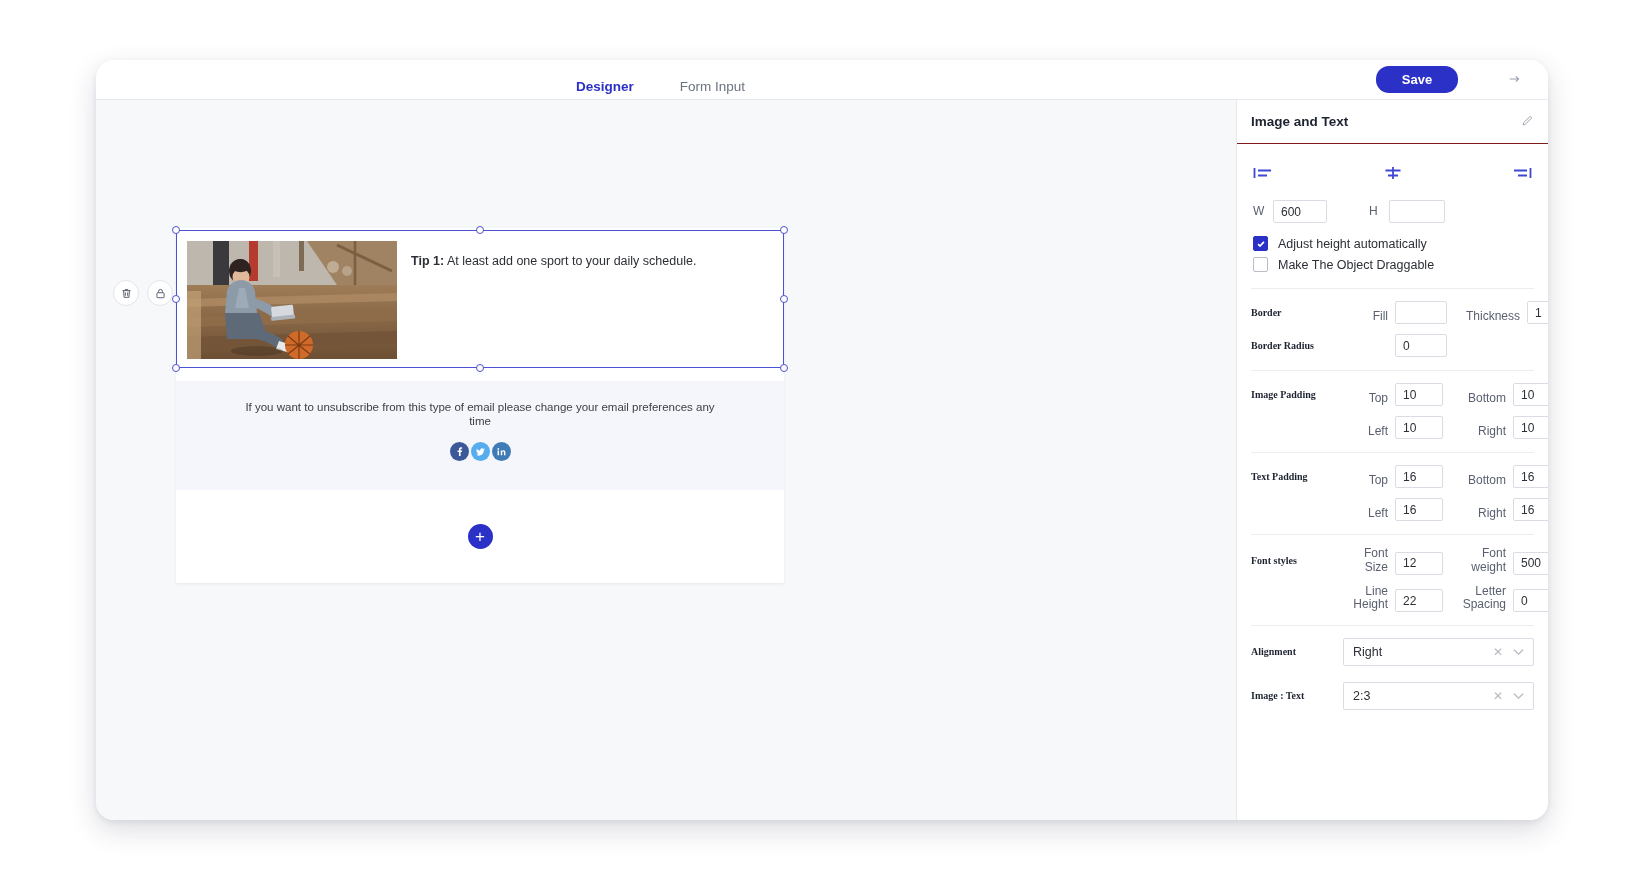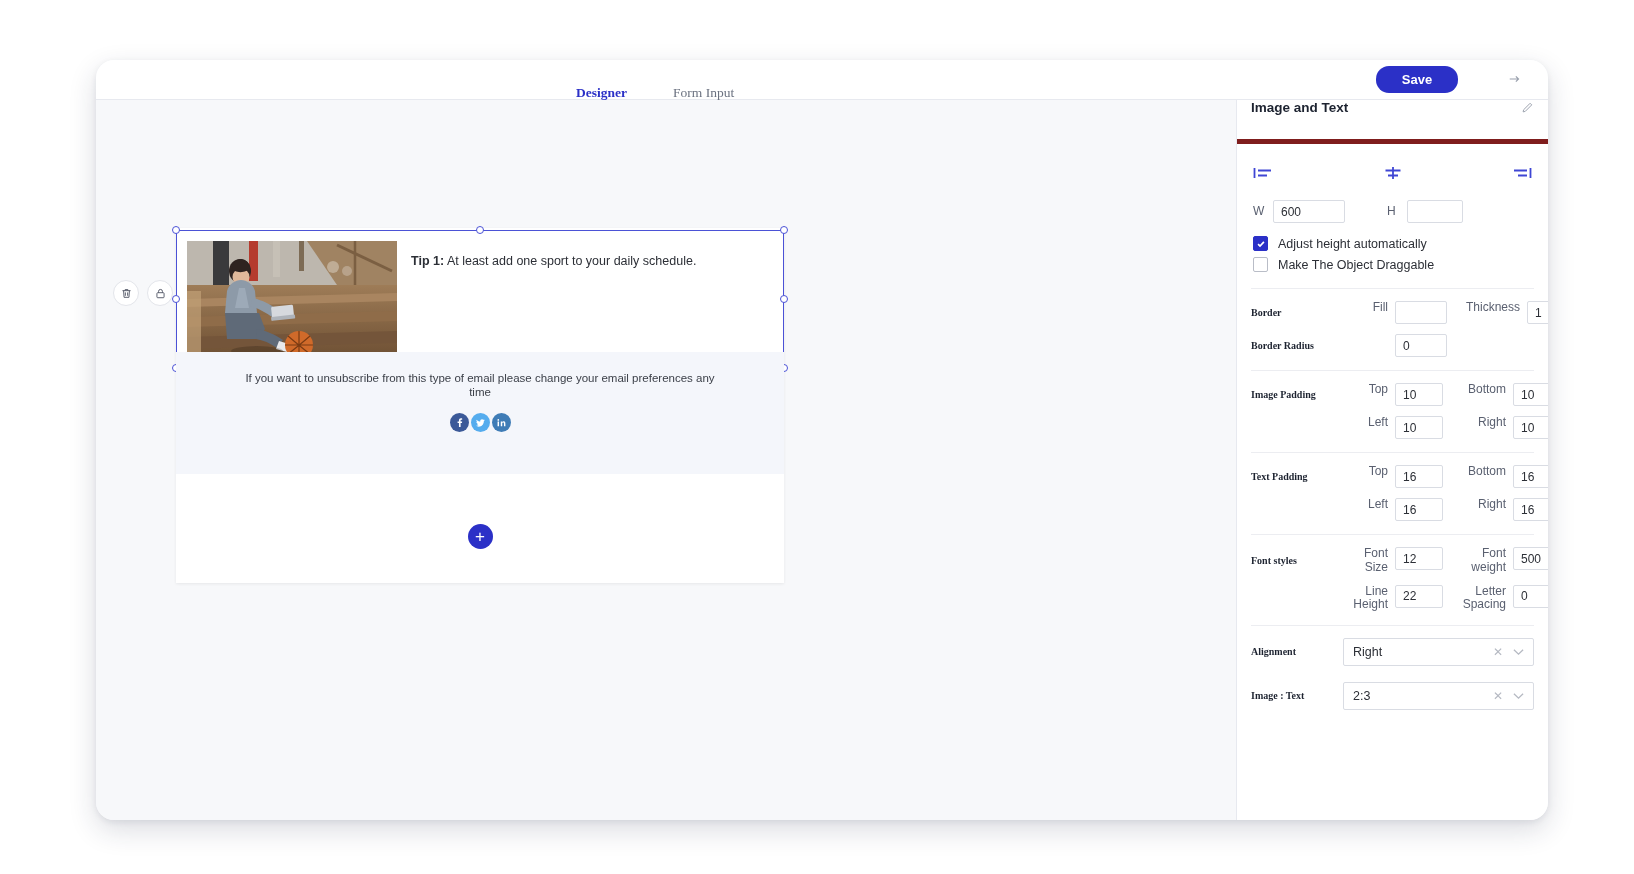--- a/index.html
+++ b/index.html
@@ -37,26 +37,25 @@
     position: absolute;
     left: 0; top: 0;
     width: 1452px;
     height: 40px;
     background: #ffffff;
     border-bottom: 1px solid #e7e9ef;
   }
   .tabs {
     position: absolute;
     left: 474px;
-    top: 14px;
+    top: 8px;
     height: 40px;
     display: flex;
     gap: 34px;
     align-items: flex-end;
-    font-family: Liberation Serif, serif;
   }
   .tab {
     position: relative;
     padding: 11px 6px 0 6px;
     height: 40px;
     font-size: 13.5px;
     color: #6b7280;
     cursor: pointer;
     white-space: nowrap;
   }
@@ -202,21 +201,21 @@
     font-size: 12.5px;
     color: #2c2f36;
     line-height: 1.4;
   }
   .tip-text b { font-weight: bold; }
 
   
   .email-footer {
     position: absolute;
     left: 80px;
-    top: 252px;
+    top: 281px;
     width: 608px;
     height: 122px;
     background: #f4f6fb;
     text-align: center;
     padding-top: 19px;
   }
   .unsub {
     font-size: 11.5px;
     color: #3c4049;
     line-height: 1.25;
@@ -276,23 +275,23 @@
     position: absolute;
     right: 0;
     top: 40px;
     width: 312px;
     height: 720px;
     background: #ffffff;
     border-left: 1px solid #e7e9ef;
   }
   .panel-head {
     height: 44px;
-    border-bottom: 5px solid #7f1d1d;
-    display: flex;
-    align-items: flex-start;
+    border-bottom: 1px solid #7f1d1d;
+    display: flex;
+    align-items: center;
     padding: 0 14px;
   }
   .panel-title {
     font-size: 13.5px;
     font-weight: bold;
     color: #1d2330;
     flex: 1;
   }
   .pencil-icon { color:#9aa0ad; cursor:pointer; }
 
@@ -337,21 +336,21 @@
     font-family: "Liberation Sans", sans-serif;
     font-size: 12px;
     color: #2c2f36;
     padding: 0 7px;
     background: #fff;
     outline: none;
   }
 
   .wh-row { display:flex; align-items:center; padding:0 2px 10px 2px; }
   .wh-row .fld-label { width: 20px; flex:0 0 20px; text-align:left; }
-  .in-w { width: 72px; }
+  .in-w { width: 54px; }
   .in-h { width: 56px; }
   .wh-gap { width: 42px; }
 
   .chk-row {
     display: flex;
     align-items: center;
     padding: 3px 2px;
     gap: 10px;
   }
   .chkbox {
@@ -371,21 +370,21 @@
     color: #fff;
   }
   .chk-label { font-size: 12.5px; color: #2c2f36; }
 
   .divider {
     height: 1px;
     background: #ecedf1;
     margin: 13px 0 12px 0;
   }
 
-  .pair { display:flex; align-items:flex-start; flex:1; gap:0; }
+  .pair { display:flex; align-items:flex-end; flex:1; gap:0; }
   .pair .fld-label { width:52px; flex:0 0 52px; padding-right:7px; }
   .pair .in { width:48px; }
   .pair-gap { width: 16px; flex: 0 0 16px; }
 
   .sel-wrap {
     flex: 1;
     position: relative;
     height: 28px;
     border: 1px solid #d9dce3;
     border-radius: 2px;

